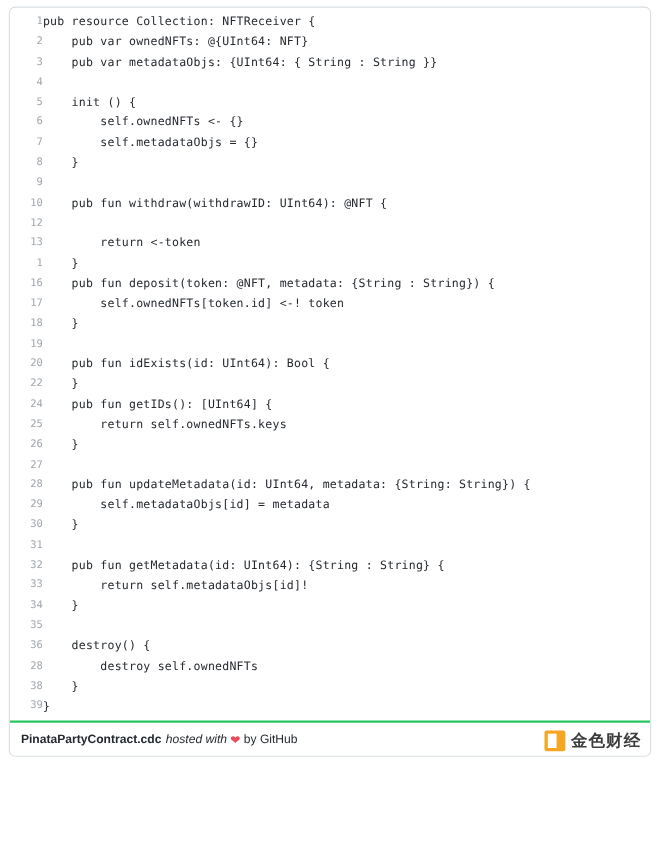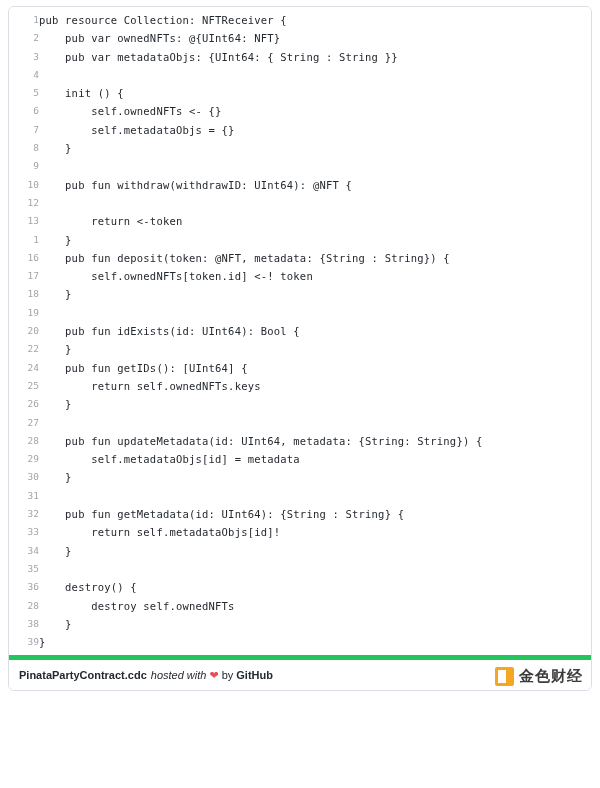--- a/index.html
+++ b/index.html
@@ -51,21 +51,21 @@
   td.lc {
     font-family: "DejaVu Sans Mono", monospace;
     font-size: 10.5px;
     line-height: 18.3px;
     color: #24292f;
     white-space: pre;
     padding-left: 6px;
     letter-spacing: 0.2px;
   }
   .footer {
-    border-top: 5px solid #22c55e;
+    border-top: 2px solid #22c55e;
     background: #ffffff;
     height: 30px;
     display: flex;
     align-items: center;
     padding: 0 10px;
     font-size: 11px;
     color: #24292f;
     font-family: "Liberation Sans", sans-serif;
   }
   .footer .fname {
@@ -81,21 +81,21 @@
     color: #ea4a5a;
     margin: 0 3px;
     font-size: 11px;
   }
   .footer .by {
     color: #24292f;
     margin-right: 3px;
   }
   .footer .gh {
     color: #24292f;
-    font-weight: bold;
+    font-weight: normal;
     text-decoration: none;
   }
   .watermark {
     position: absolute;
     right: 8px;
     bottom: 4px;
     display: flex;
     align-items: center;
     gap: 5px;
   }

